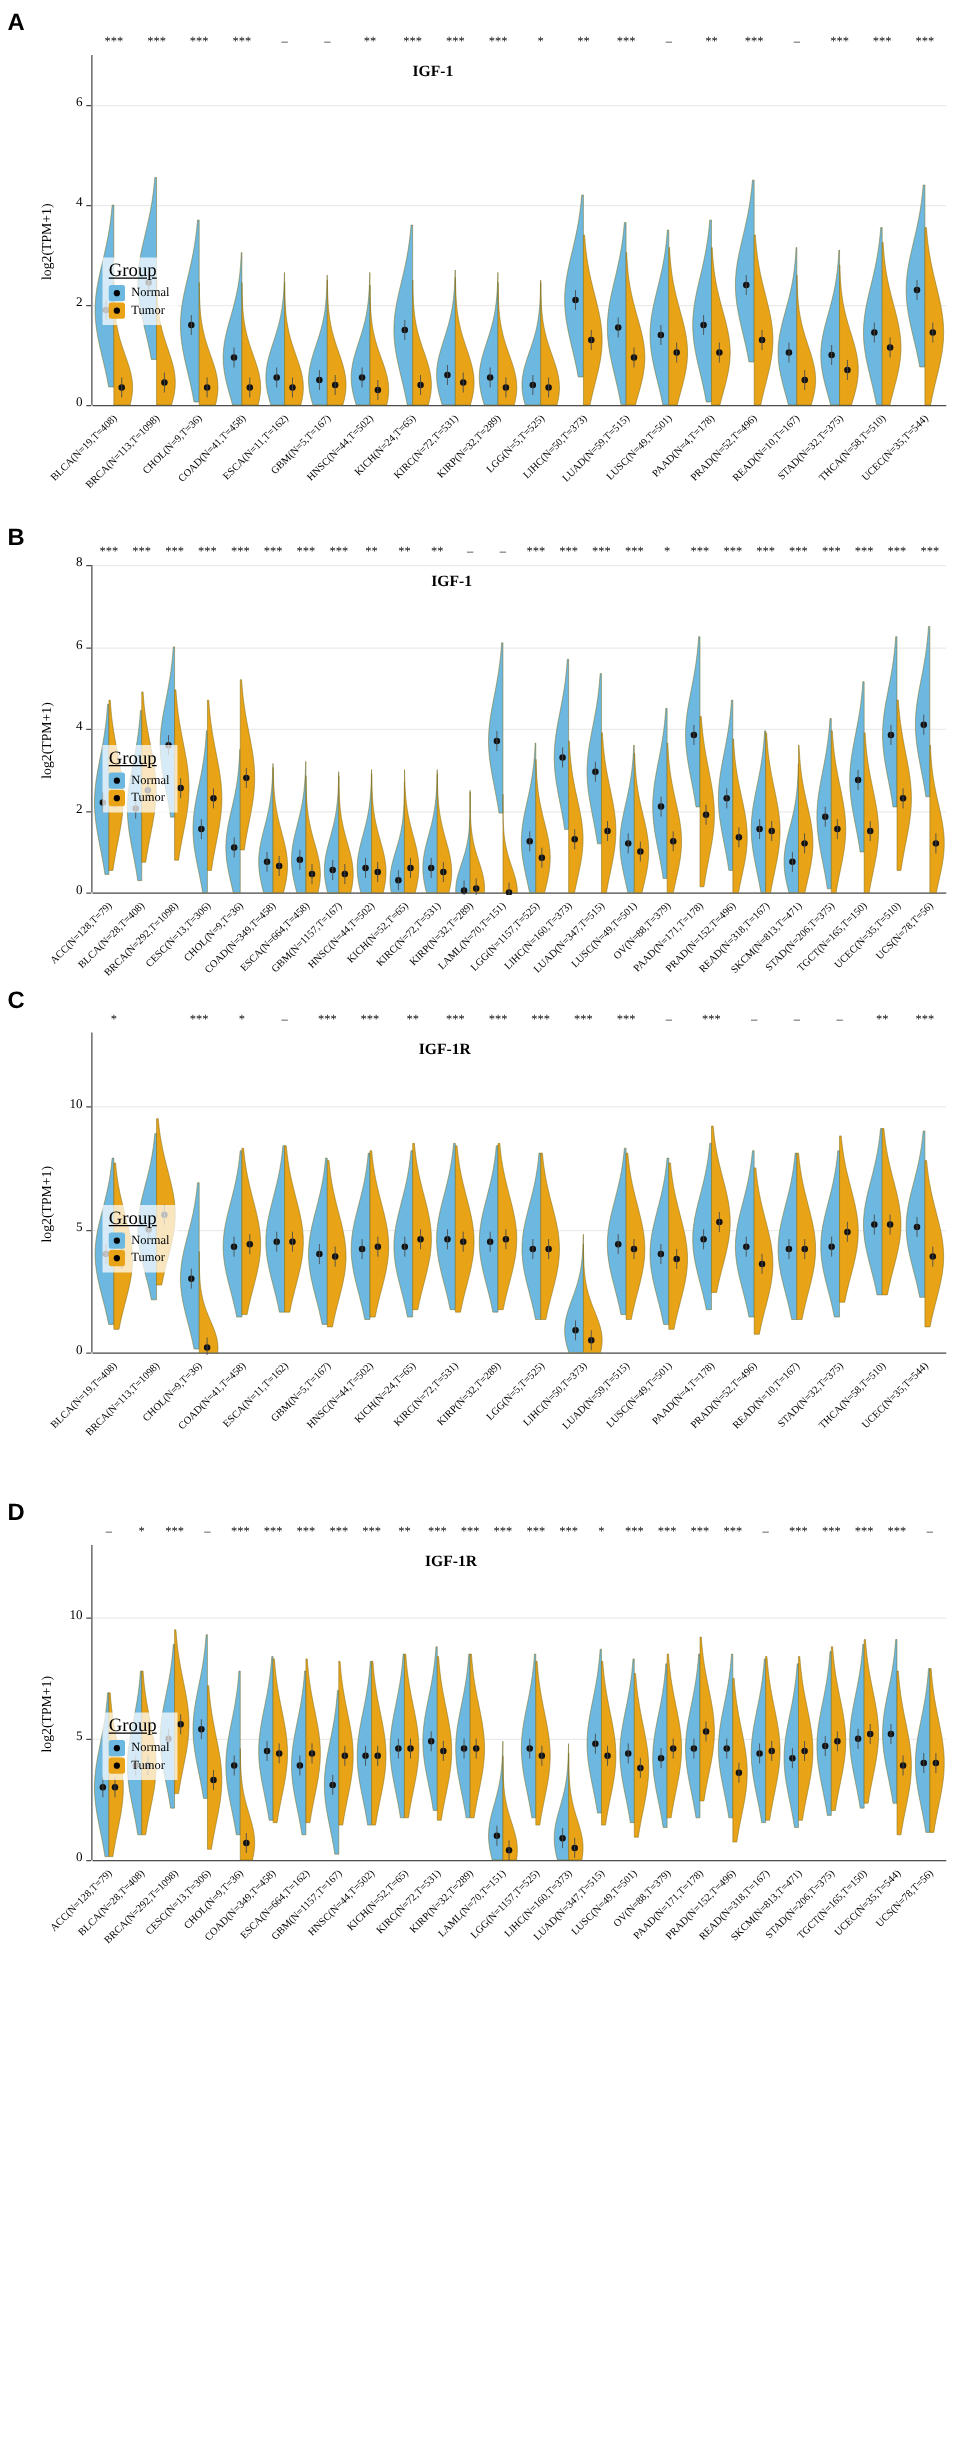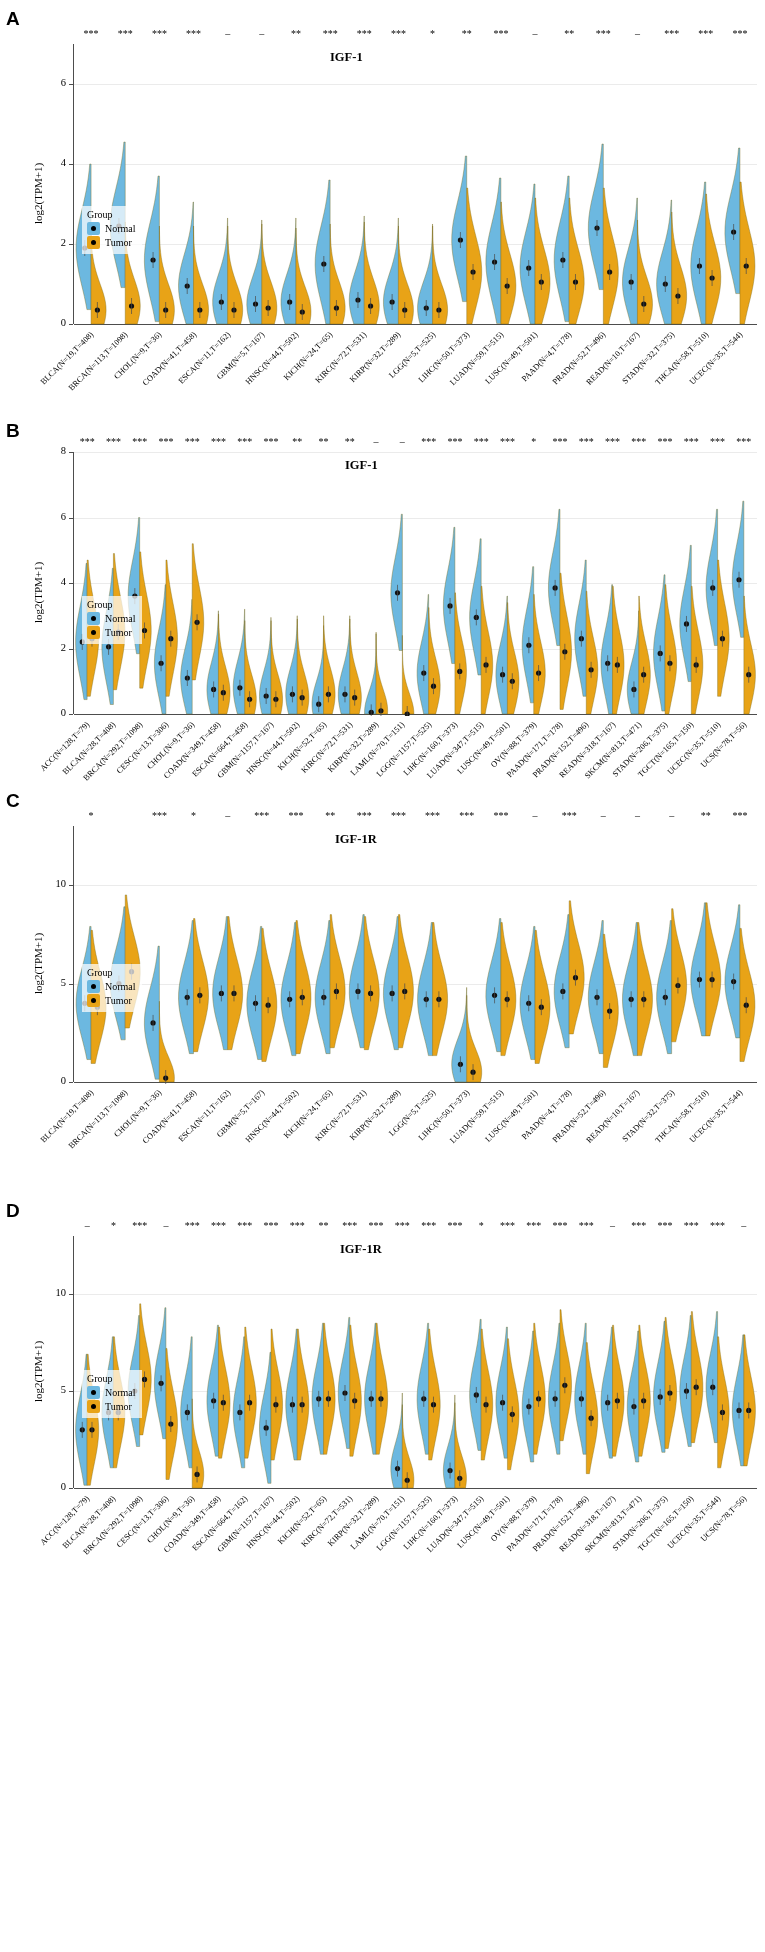--- a/index.html
+++ b/index.html
@@ -7,21 +7,21 @@
   .panel-letter{font-family:"Liberation Sans",sans-serif;font-weight:bold;font-size:19px;position:absolute;left:6px;top:0;}
   .plot-title{position:absolute;font-weight:bold;font-size:12.5px;font-family:"Liberation Serif",serif;}
   .ylab{position:absolute;font-size:11px;transform:rotate(-90deg);transform-origin:left top;white-space:nowrap;}
   .axis-line{position:absolute;background:#4d4d4d;}
   .ytick{position:absolute;font-size:10.5px;text-align:right;width:22px;}
   .ytickmark{position:absolute;height:1px;background:#4d4d4d;width:4px;}
   .gridline{position:absolute;height:1px;background:#ebebeb;left:0;right:0;}
   .sig{position:absolute;font-size:10px;text-align:center;font-family:"Liberation Serif",serif;}
   .xlab{position:absolute;font-size:8.3px;white-space:nowrap;transform:rotate(-45deg);transform-origin:right top;text-align:right;}
   .legend{position:absolute;background:rgba(255,255,255,0.72);padding:3px 6px 4px 5px;}
-  .legend-title{font-size:10px;margin-bottom:2px;}
+  .legend-title{font-size:15px;margin-bottom:2px;text-decoration:underline;}
   .legend-row{display:flex;align-items:center;gap:5px;margin:1px 0;}
   .legend-key{width:13px;height:13px;border-radius:2px;display:inline-block;}
   .legend-dot{width:5px;height:5px;background:#000;border-radius:50%;display:block;margin:4px auto;}
   .legend-label{font-size:10px;}
 </style>
 </head>
 <body>
 
 <div id="root">
     <div class="panel-letter" style="left:6px;top:8px;">A</div>

